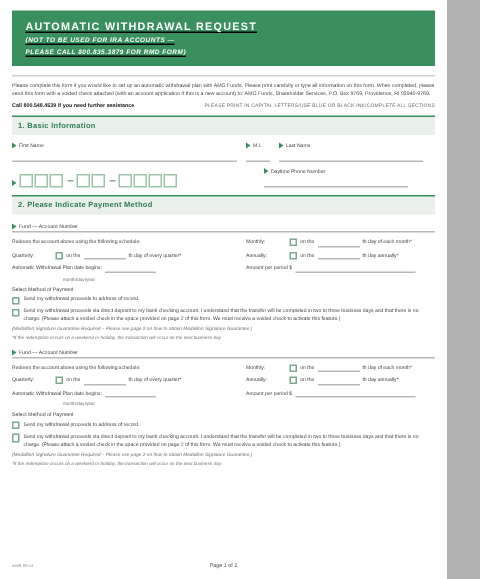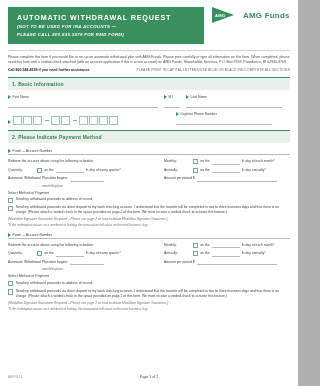--- a/index.html
+++ b/index.html
@@ -2,21 +2,21 @@
 <html><head>
 <meta charset="utf-8">
 <style>
   html,body{margin:0;padding:0;background:#b0b0b0;}
   body{font-family:"Liberation Sans",sans-serif;}
   .page{
     width:298px;height:386px;background:#ffffff;position:relative;
     overflow:hidden;box-sizing:border-box;
   }
   
-  .header{display:flex;align-items:flex-start;padding:7px 8px 0 8px;}
+  .header{display:flex;align-items:flex-end;padding:7px 8px 0 8px;text-decoration:underline;}
   .title-band{
     background:#3a8f5e;color:#ffffff;flex:1;padding:6px 9px 7px 9px;
     box-sizing:border-box;min-height:34px;
   }
   .title-main{
     font-size:7.2px;font-weight:bold;letter-spacing:.85px;line-height:9px;
     white-space:nowrap;
   }
   .title-sub{
     font-size:4.3px;font-style:italic;font-weight:bold;letter-spacing:.35px;
@@ -143,27 +143,20 @@
 <body>
 
 <div class="page">
 
   <div class="header">
     <div class="title-band">
       <div class="title-main">AUTOMATIC WITHDRAWAL REQUEST</div>
       <div class="title-sub">(NOT TO BE USED FOR IRA ACCOUNTS —</div>
       <div class="title-sub">PLEASE CALL 800.835.3879 FOR RMD FORM)</div>
     </div>
-    <div class="logo-wrap">
-      <div class="logo-mark">
-        <div class="logo-tri"></div>
-        <div class="logo-amg">AMG</div>
-      </div>
-      <div class="logo-text">AMG Funds</div>
-    </div>
   </div>
   <hr class="hr-top">
 
   <div class="intro">
     <p>Please complete this form if you would like to set up an automatic withdrawal plan with AMG Funds. Please print carefully or type all information on this form. When completed, please send this form with a voided check attached (with an account application if this is a new account) to: AMG Funds, Shareholder Services, P.O. Box 9769, Providence, RI 02940-9769.</p>
     <div class="callline">
       <div class="call">Call 800.548.4539 if you need further assistance</div>
       <div class="printnote">PLEASE PRINT IN CAPITAL LETTERS/USE BLUE OR BLACK INK/COMPLETE ALL SECTIONS</div>
     </div>
   </div>

